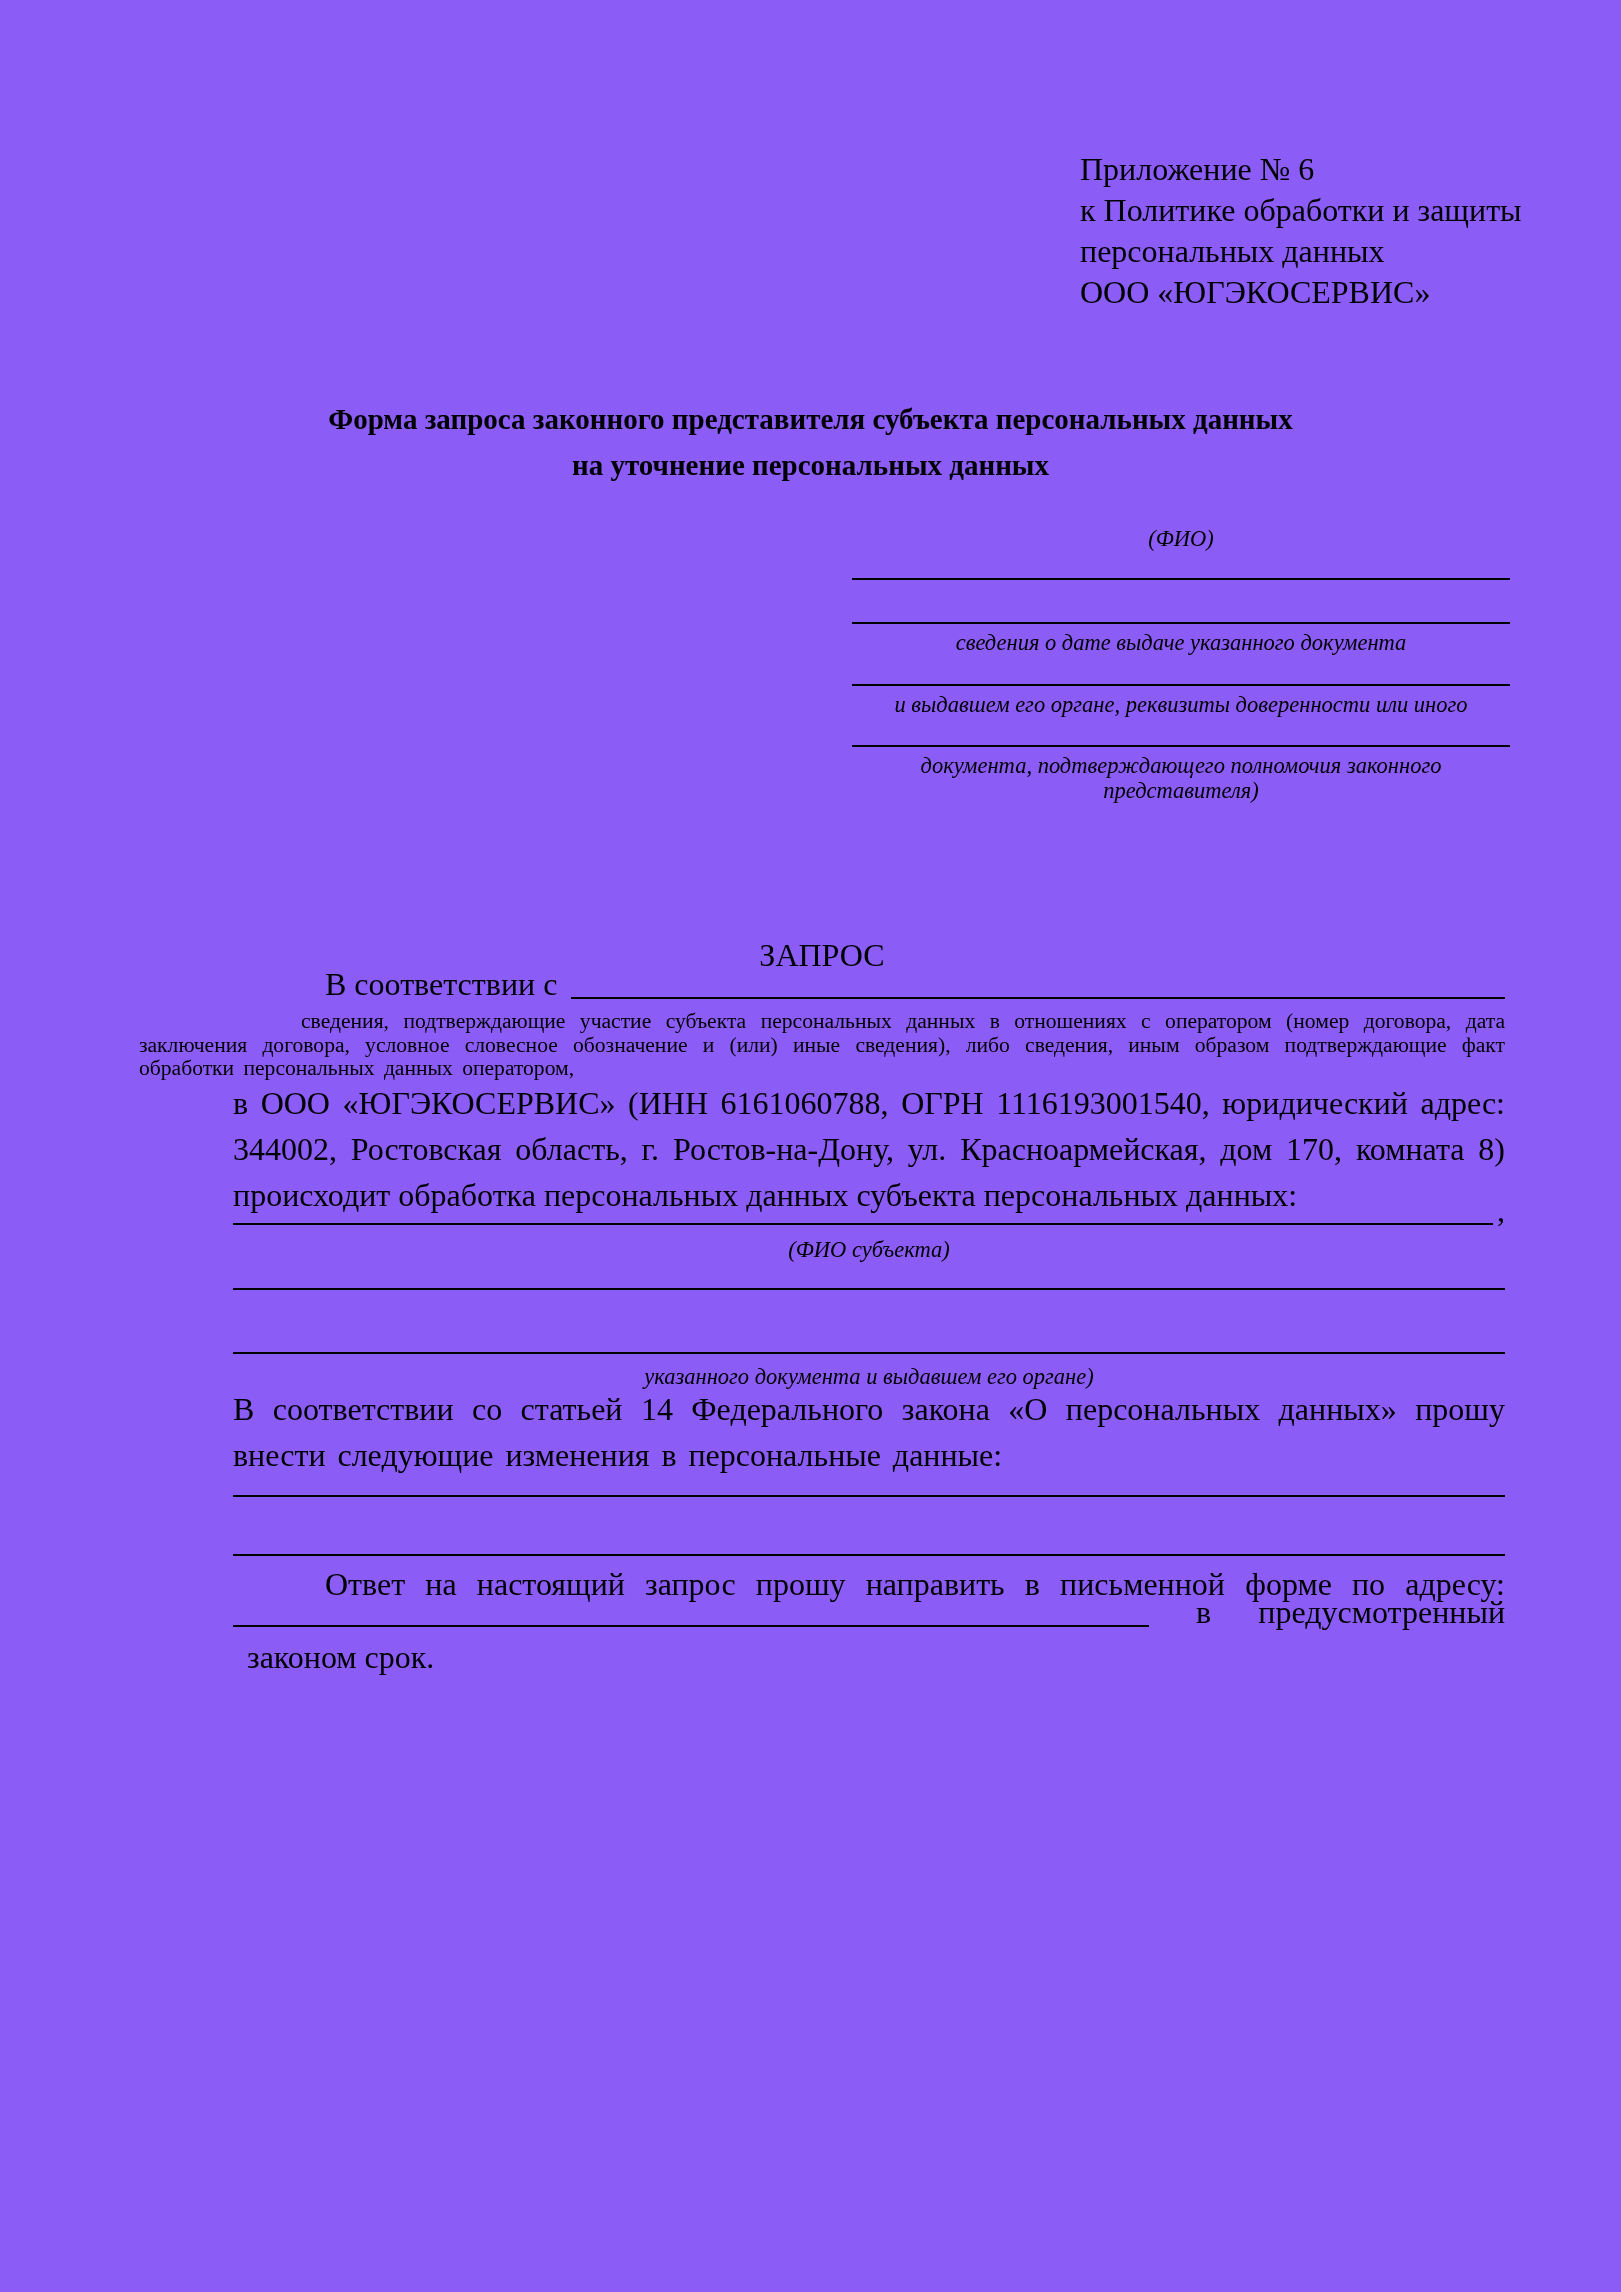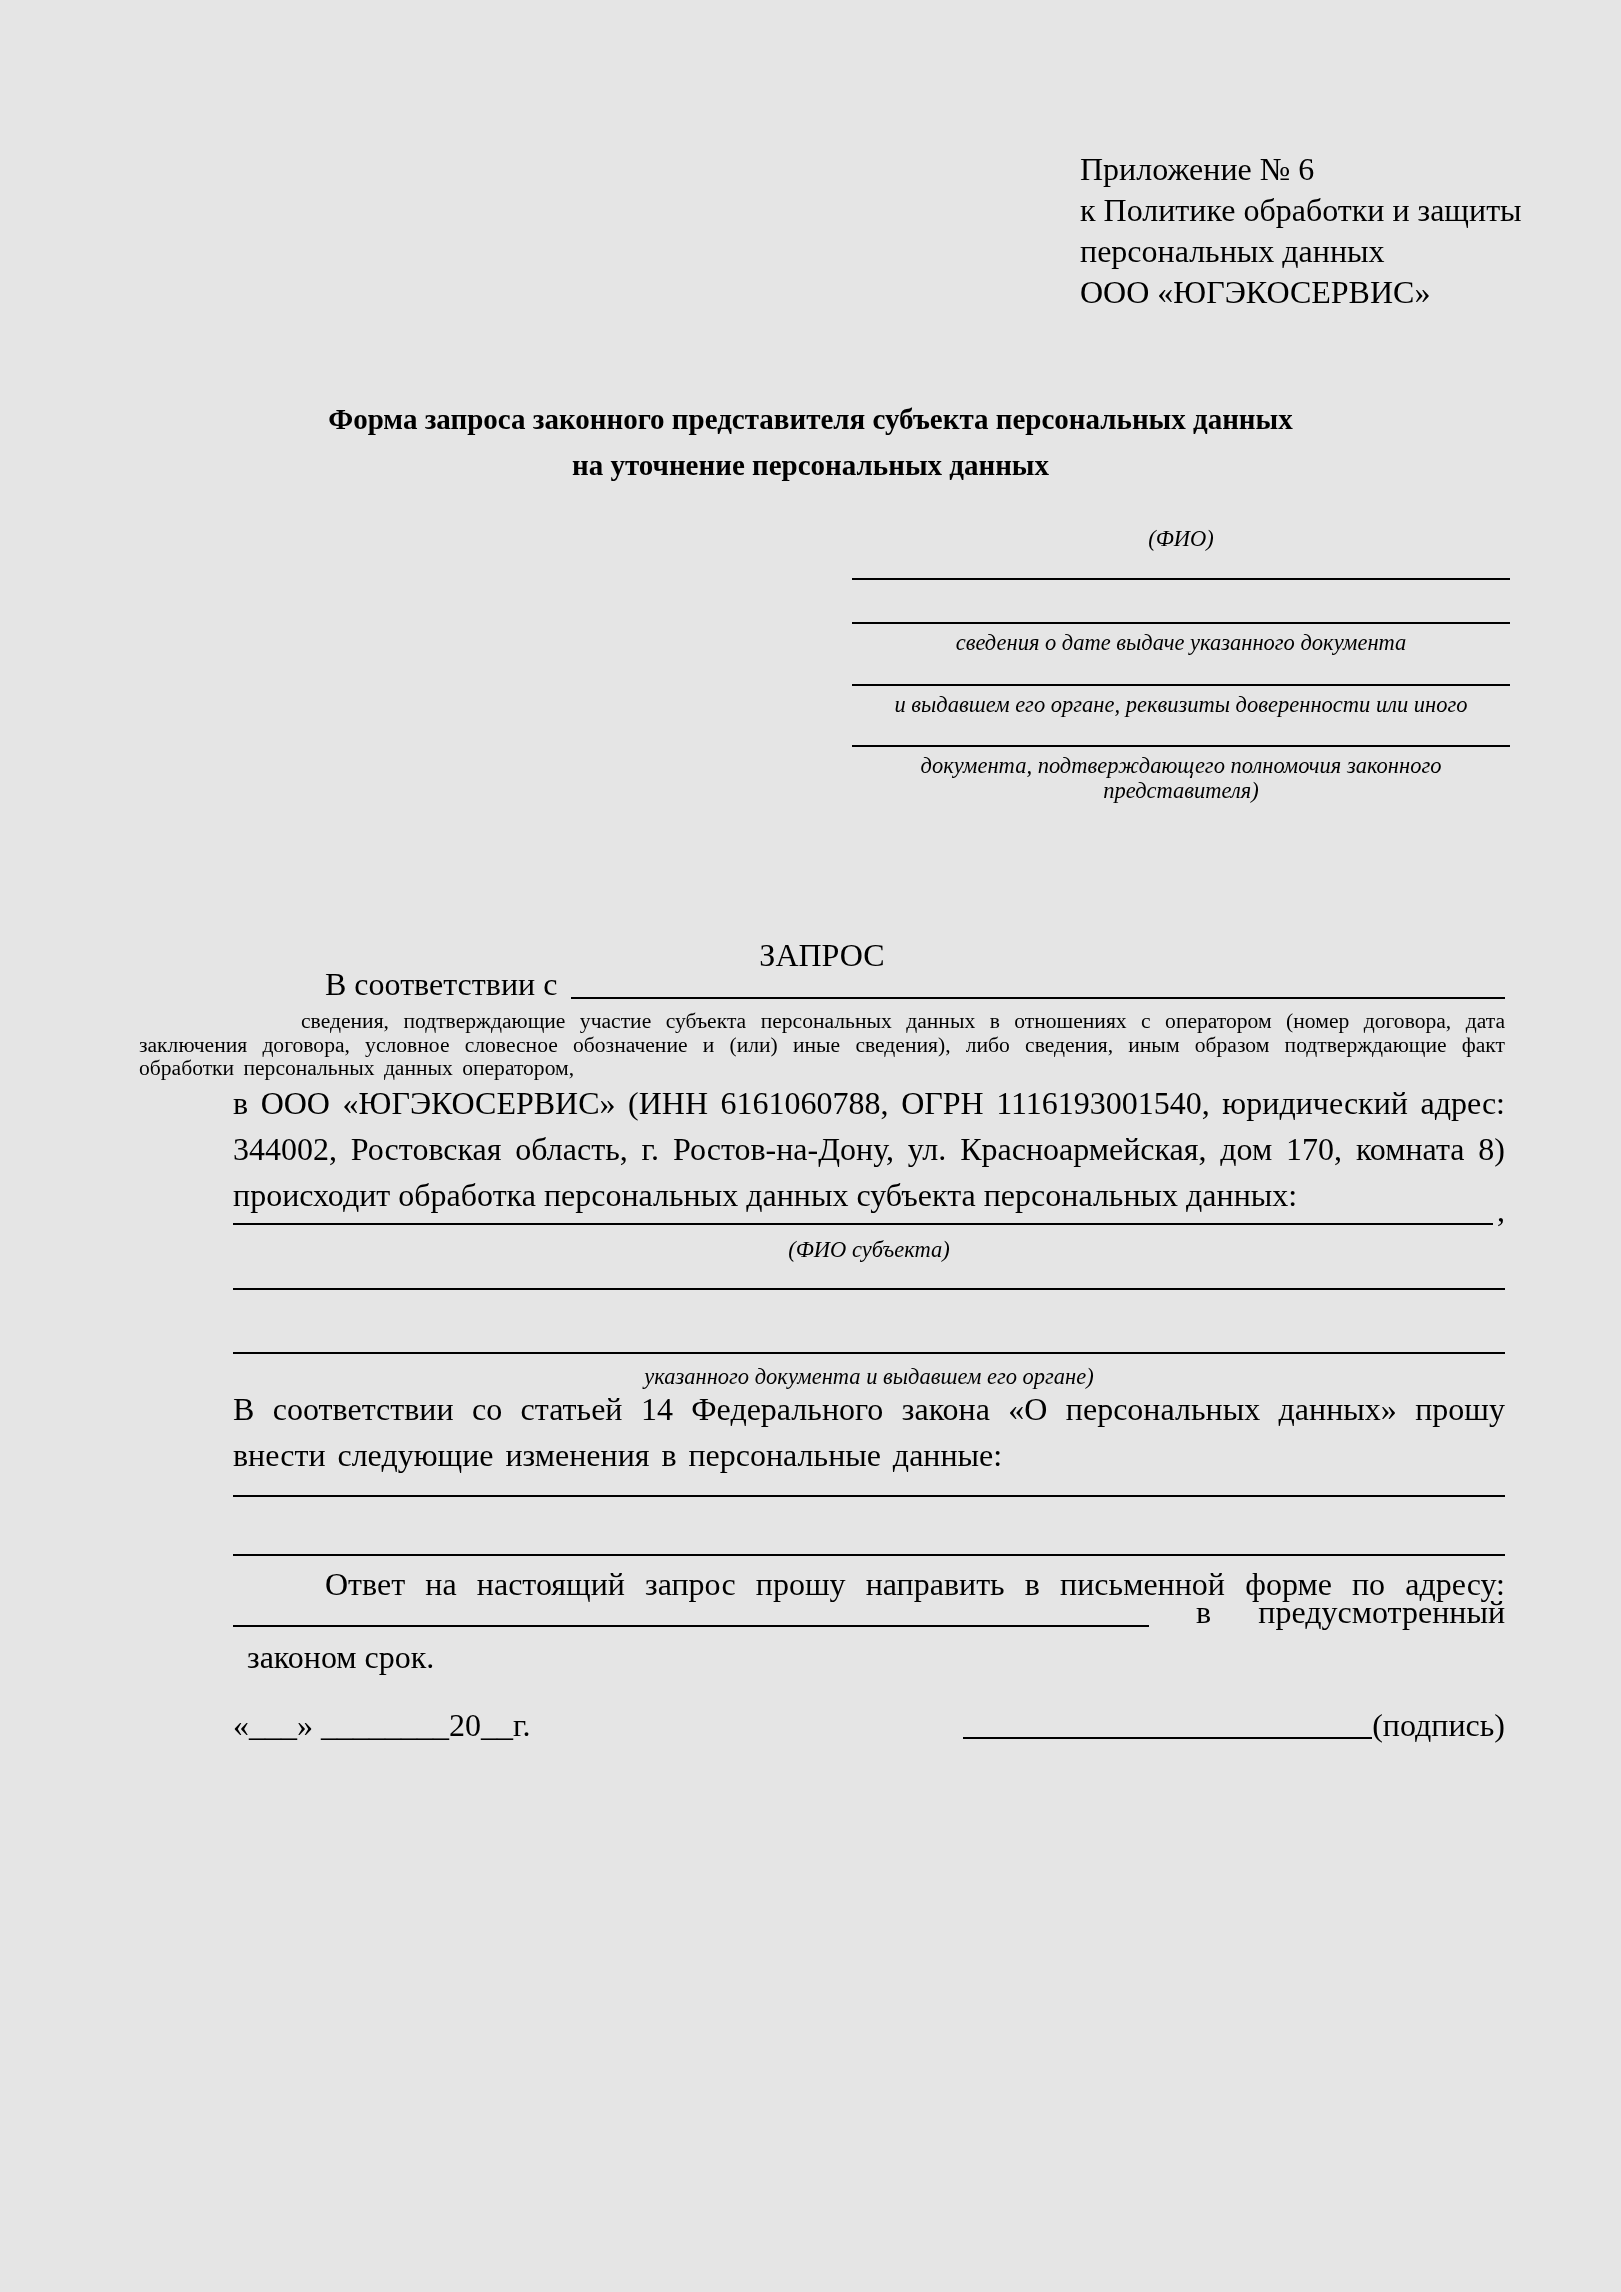--- a/index.html
+++ b/index.html
@@ -1,20 +1,20 @@
 <!DOCTYPE html>
 <html><head>
 <meta charset="utf-8">
 <style>
   html,body { margin:0; padding:0; background:#888; }
   .page {
     position:relative;
     width:1621px; height:2293px;
     margin:0 auto;
-    background:#e5e5e5;
+    background:#8b5cf6;
     color:#000000;
     font-family:"Liberation Serif", "DejaVu Serif", serif;
     font-size:32px;
     overflow:hidden;
   }
   .abs { position:absolute; }
   .rule { border-bottom:2.9px solid #000; height:0; }
   .fill-line { flex:1 1 auto; border-bottom:2.9px solid #000; height:0; align-self:flex-end; margin-bottom:3.9px; }
   .caption { font-size:22.5px; line-height:25.5px; text-align:center;font-style:italic; }
 
@@ -149,22 +149,15 @@
   <div class="abs response-1">Ответ на настоящий запрос прошу направить в письменной форме по адресу:</div>
 
   <div class="abs response-2">
     <span class="addr-blank"></span>
     <span class="w">в</span>
     <span class="w">предусмотренный</span>
   </div>
 
   <div class="abs response-3">законом срок.</div>
 
-  <div class="abs footer-row">
-    <span>«___» ________20__г.</span>
-    <span class="sign-group">
-      <span class="sign-blank"></span>
-      <span>(подпись)</span>
-    </span>
-  </div>
 
 </div>
 
 
 </body></html>

